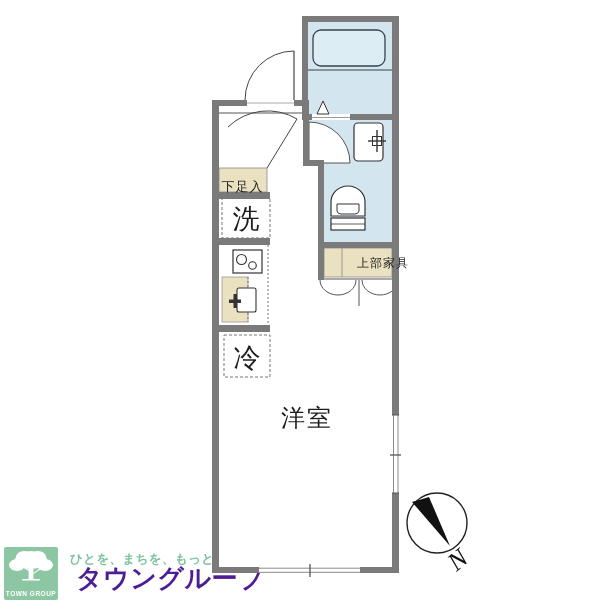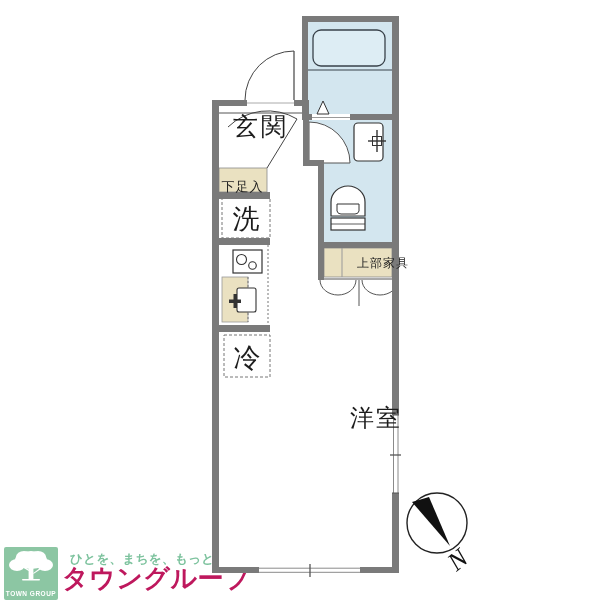--- a/index.html
+++ b/index.html
@@ -10,31 +10,31 @@
   #plan-svg{position:absolute;left:0;top:0;z-index:2;}
   .label-layer{position:absolute;inset:0;z-index:3;pointer-events:none;}
   
   .plan-label{position:absolute;color:#1c1c1c;font-family:"Liberation Serif",serif;
               white-space:nowrap;}
   .lbl-genkan{left:230px;top:110px;width:62px;font-size:25px;letter-spacing:3px;text-align:center;}
   .lbl-shoe{left:218px;top:172px;width:49px;font-size:13px;text-align:center;letter-spacing:1px;margin-top:6px;}
   .lbl-washer{left:222px;top:201px;width:48px;font-size:27px;text-align:center;}
   .lbl-fridge{left:224px;top:340px;width:46px;font-size:27px;text-align:center;}
   .lbl-upper{left:324px;top:255px;width:85px;font-size:12px;text-align:right;letter-spacing:1px;}
-  .lbl-room{left:212px;top:405px;width:190px;text-align:right;font-size:24px;
+  .lbl-room{left:212px;top:405px;width:190px;text-align:center;font-size:24px;
             letter-spacing:2px;line-height:1.15;}
   
   .logo-box{position:absolute;left:4px;top:547px;width:54px;height:53px;background:#8cc6a3;
             border-radius:2px;}
   .logo-box .town-group{position:absolute;left:0;right:0;bottom:3px;text-align:center;
             color:#fff;font-size:6.5px;font-weight:bold;letter-spacing:0.5px;}
   .tagline{position:absolute;left:70px;top:551px;font-size:12.5px;font-weight:600;
            color:#7cc29d;letter-spacing:0.4px;white-space:nowrap;}
-  .brand-name{position:absolute;left:62px;top:561px;font-size:26px;font-weight:bold;
-              color:#be185d;letter-spacing:0.5px;white-space:nowrap;}
+  .brand-name{position:absolute;left:76px;top:561px;font-size:26px;font-weight:bold;
+              color:#4c1d95;letter-spacing:0.5px;white-space:nowrap;}
 </style>
 </head>
 <body>
 
 <div id="canvas">
 
   <div class="logo-layer">
     <div class="logo-box">
       <svg width="54" height="40" viewBox="0 0 54 40">
         <g fill="#ffffff">
@@ -164,21 +164,20 @@
     </g>
 
     <g>
       <circle cx="437" cy="523" r="30" fill="#ffffff" stroke="#222" stroke-width="1.4"></circle>
       <polygon points="450,546 412,502 429,497" fill="#111"></polygon>
       <text x="450" y="570" font-size="26" font-family="Liberation Serif, serif" font-style="italic" fill="#111" transform="rotate(-40 456 562)">N</text>
     </g>
   </svg>
 
   <div class="label-layer">
-    <div class="plan-label lbl-genkan">玄関</div>
     <div class="plan-label lbl-shoe">下足入</div>
     <div class="plan-label lbl-washer">洗</div>
     <div class="plan-label lbl-fridge">冷</div>
     <div class="plan-label lbl-upper">上部家具</div>
     <div class="plan-label lbl-room">
       <div>洋室</div>
     </div>
   </div>
 
 </div>

